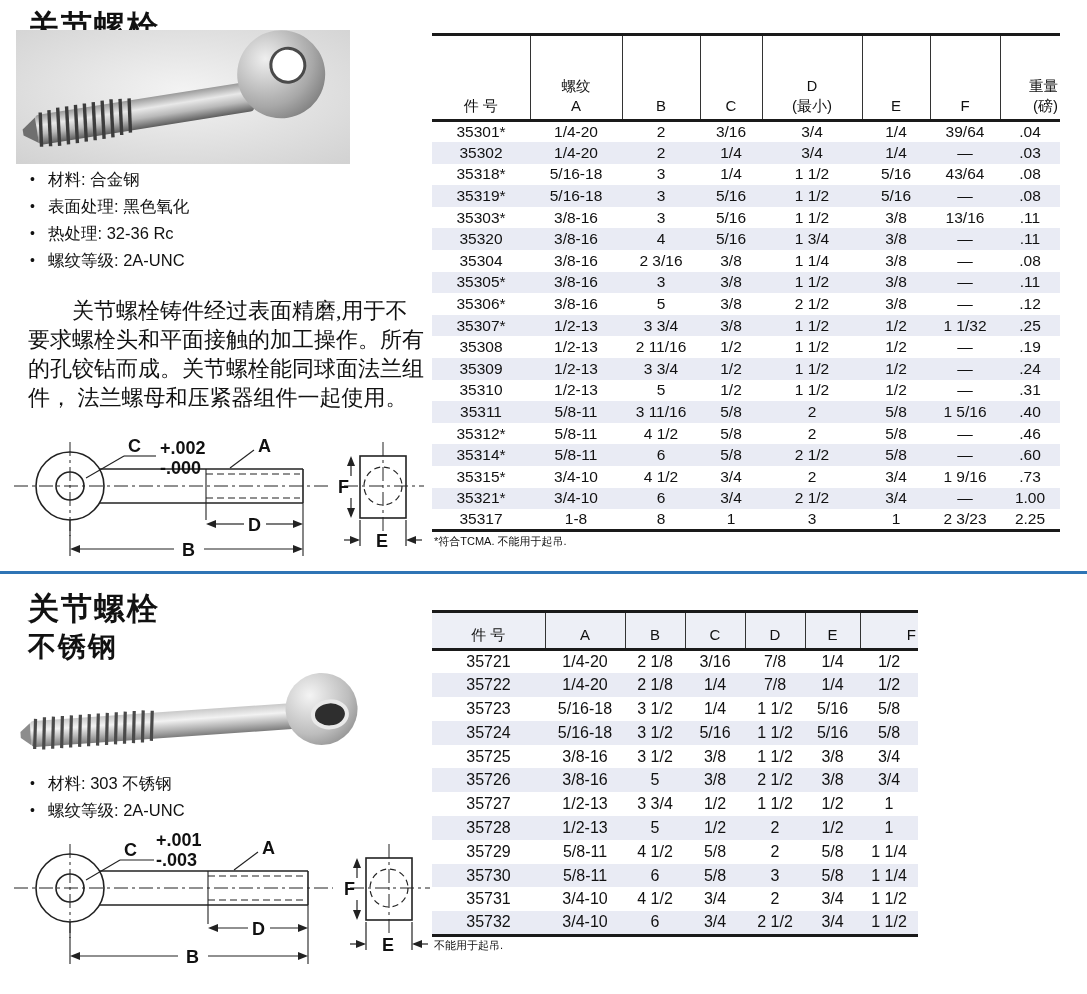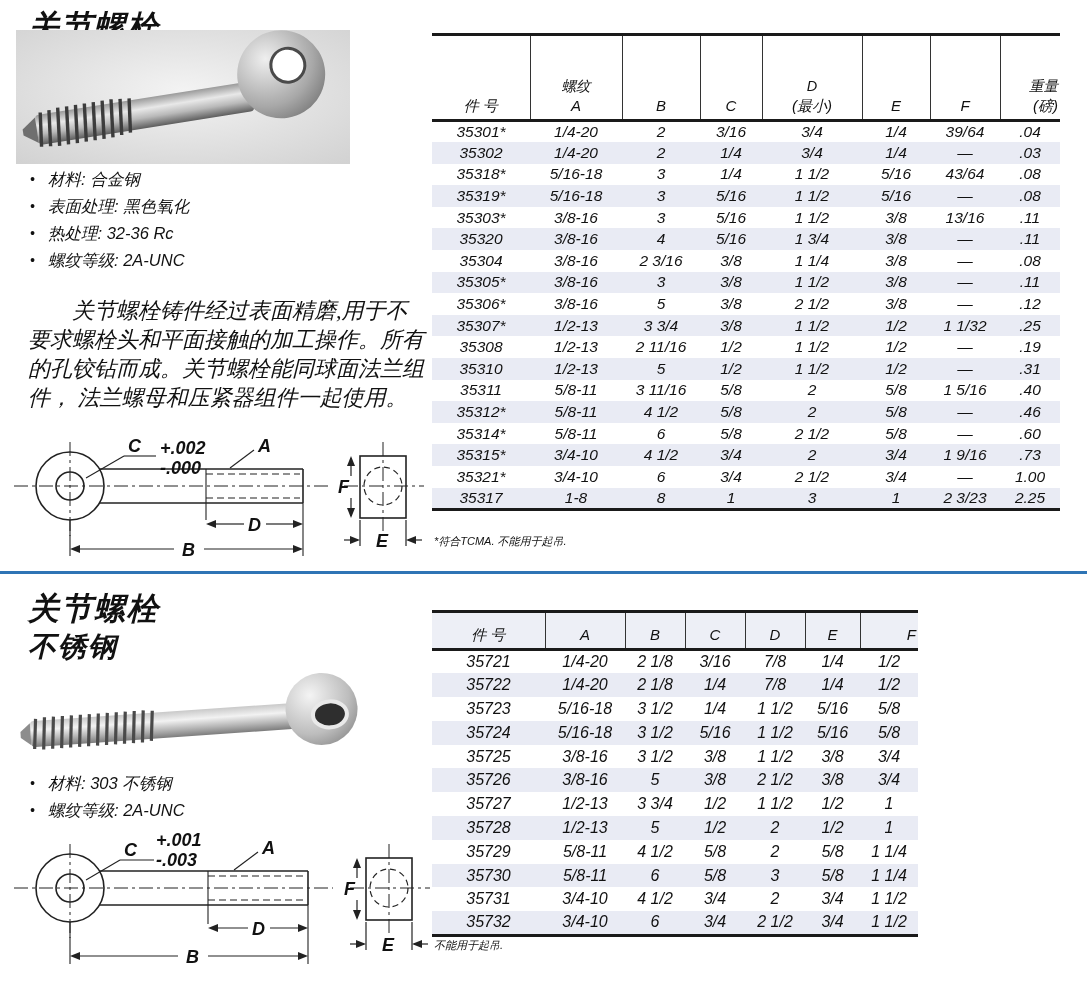--- a/index.html
+++ b/index.html
@@ -1,18 +1,18 @@
 <!DOCTYPE html>
 <html><head>
 <meta charset="utf-8">
 <style>
   * { margin:0; padding:0; box-sizing:border-box; }
   html,body { background:#fff; }
   body { font-family:"Liberation Sans","DejaVu Sans",sans-serif; color:#111; }
-  .page { position:relative; width:1087px; height:994px; background:#fff; overflow:hidden;font-style:italic; }
+  .page { position:relative; width:1087px; height:994px; background:#fff; overflow:hidden; }
 
   .sec-title    { position:absolute; left:28px; font-size:31px; font-weight:bold; letter-spacing:2px; }
   .sec-subtitle { position:absolute; left:28px; font-size:28px; font-weight:bold; letter-spacing:2px; }
 
   .photo { position:absolute; }
 
   .bullets { position:absolute; left:30px; font-size:16.5px; }
   .bullets .b-row { display:flex; align-items:flex-start; line-height:27px; }
   .bullets .dot { width:18px; font-size:14px; line-height:27px; }
 
@@ -345,20 +345,30 @@
           <td>35308</td>
           <td>1/2-13</td>
           <td>2 11/16</td>
           <td>1/2</td>
           <td>1 1/2</td>
           <td>1/2</td>
           <td>—</td>
           <td>.19</td>
         </tr>
         <tr>
+          <td>35309</td>
+          <td>1/2-13</td>
+          <td>3 3/4</td>
+          <td>1/2</td>
+          <td>1 1/2</td>
+          <td>1/2</td>
+          <td>—</td>
+          <td>.24</td>
+        </tr>
+        <tr>
           <td>35310</td>
           <td>1/2-13</td>
           <td>5</td>
           <td>1/2</td>
           <td>1 1/2</td>
           <td>1/2</td>
           <td>—</td>
           <td>.31</td>
         </tr>
         <tr>

